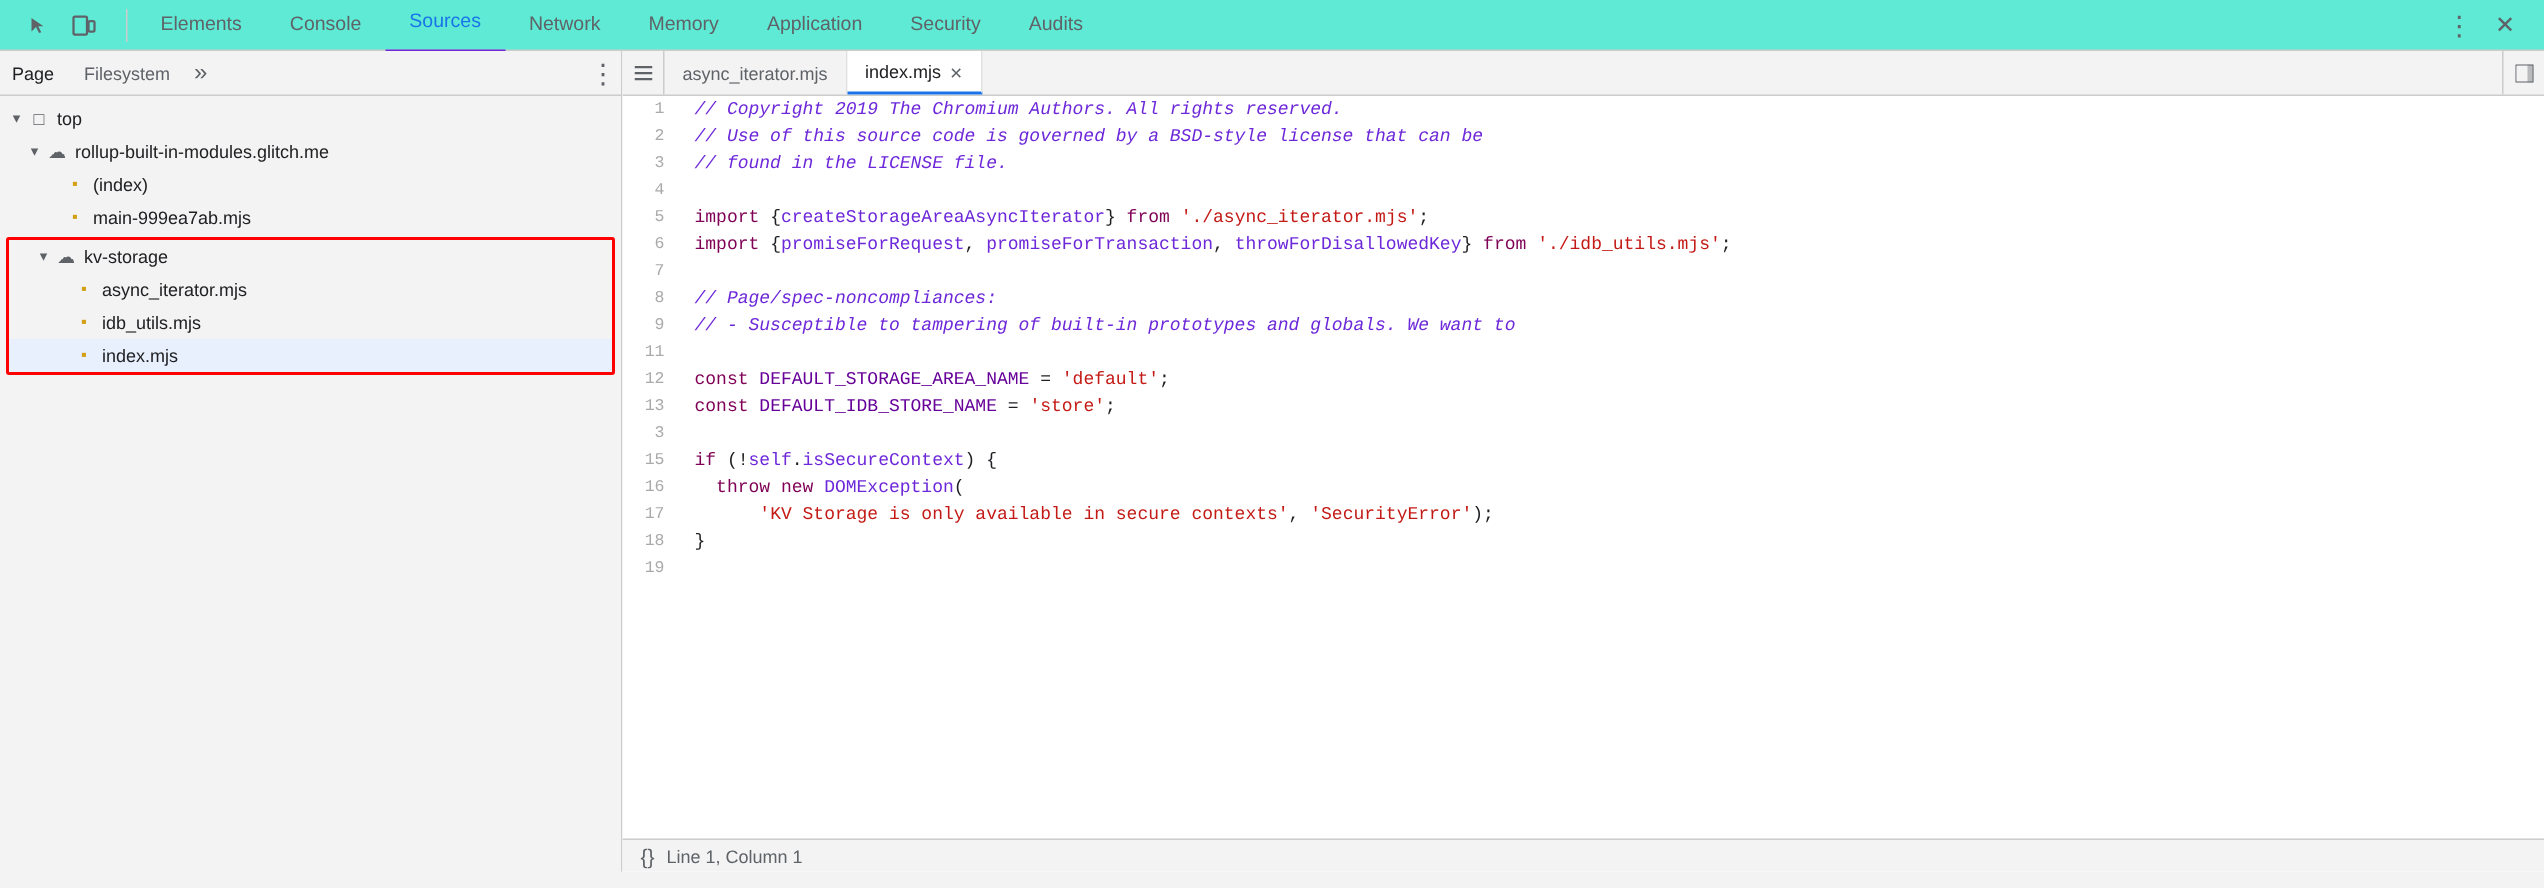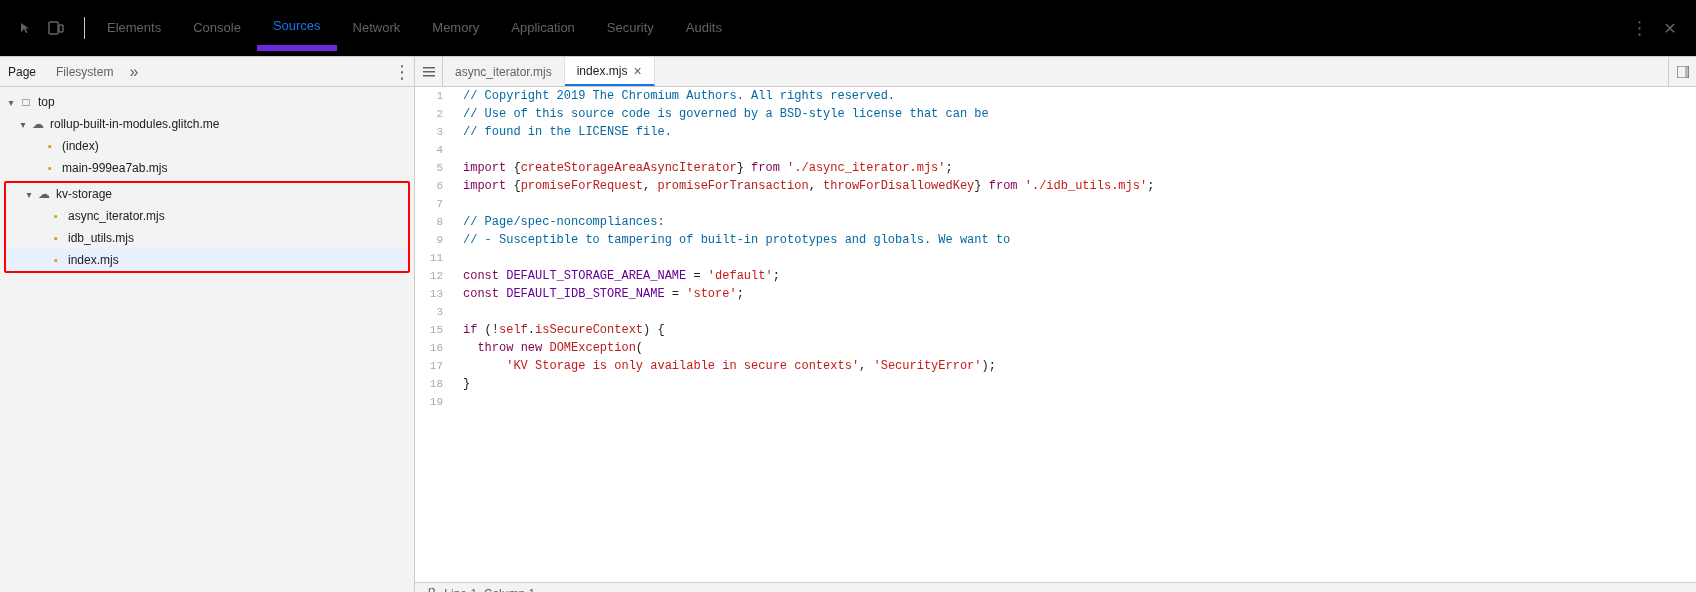--- a/index.html
+++ b/index.html
@@ -9,23 +9,23 @@
       background: #f3f3f3;
       width: 1696px;
       height: 592px;
       overflow: hidden;
     }
 
     
     .toolbar {
       display: flex;
       align-items: center;
-      background: #000000;
+      background: #5eead4;
       border-bottom: 1px solid #ccc;
-      height: 57px;
+      height: 34px;
       padding: 0 4px;
     }
     .toolbar-icons {
       display: flex;
       align-items: center;
       gap: 2px;
       padding: 0 8px;
     }
     .toolbar-icon {
       width: 28px;
@@ -263,25 +263,25 @@
       vertical-align: top;
       padding-top: 0;
       border-right: none;
     }
     .line-code {
       padding-left: 8px;
       white-space: pre;
       color: #202124;
     }
     
-    .c-comment { color: #0369a1; }
+    .c-comment { color: #6d28d9; font-style: italic; }
     .c-keyword { color: #7f0055; }
     .c-import-kw { color: #7f0055; text-align: center; }
     .c-string { color: #c41a16; }
-    .c-ident { color: #b91c1c; }
+    .c-ident { color: #6d28d9; }
     .c-const-name { color: #660099; }
     .c-from { color: #7f0055; }
     .c-plain { color: #202124; }
 
     
     .status-bar {
       height: 22px;
       background: #f3f3f3;
       border-top: 1px solid #ccc;
       display: flex;

